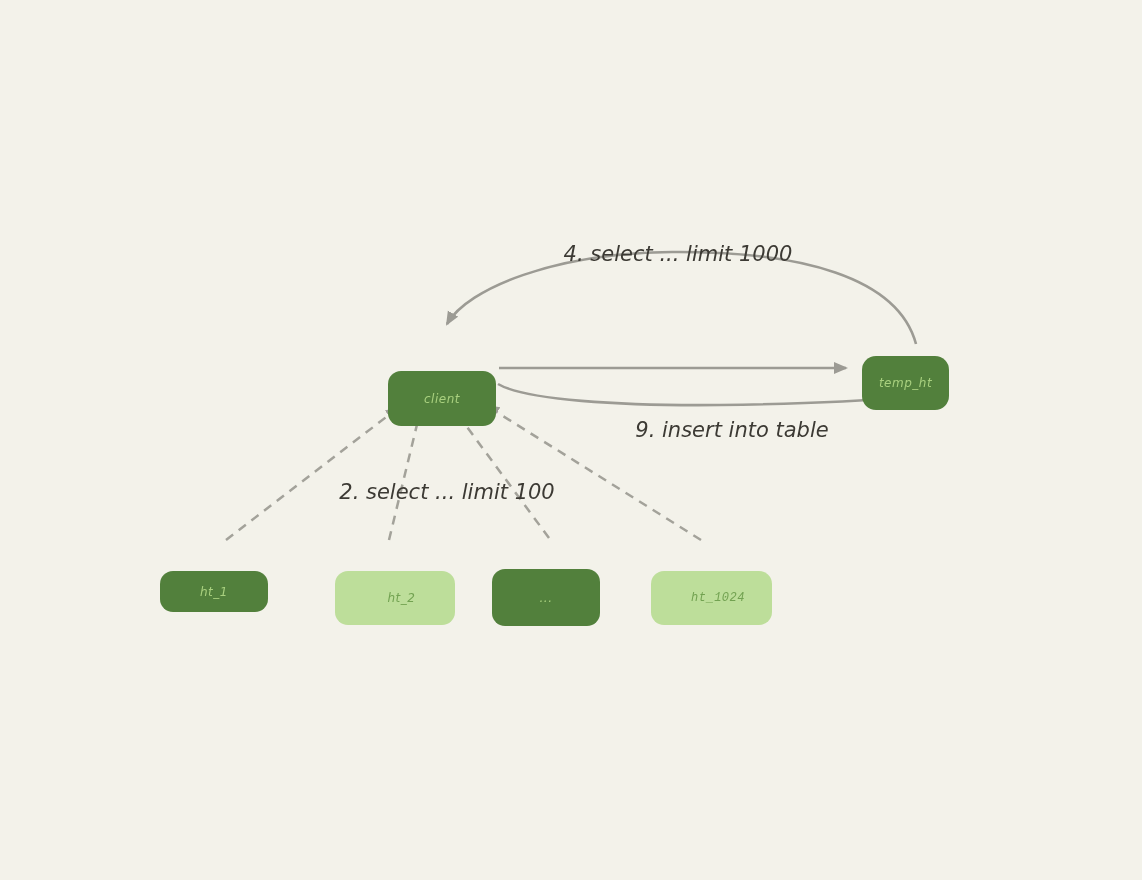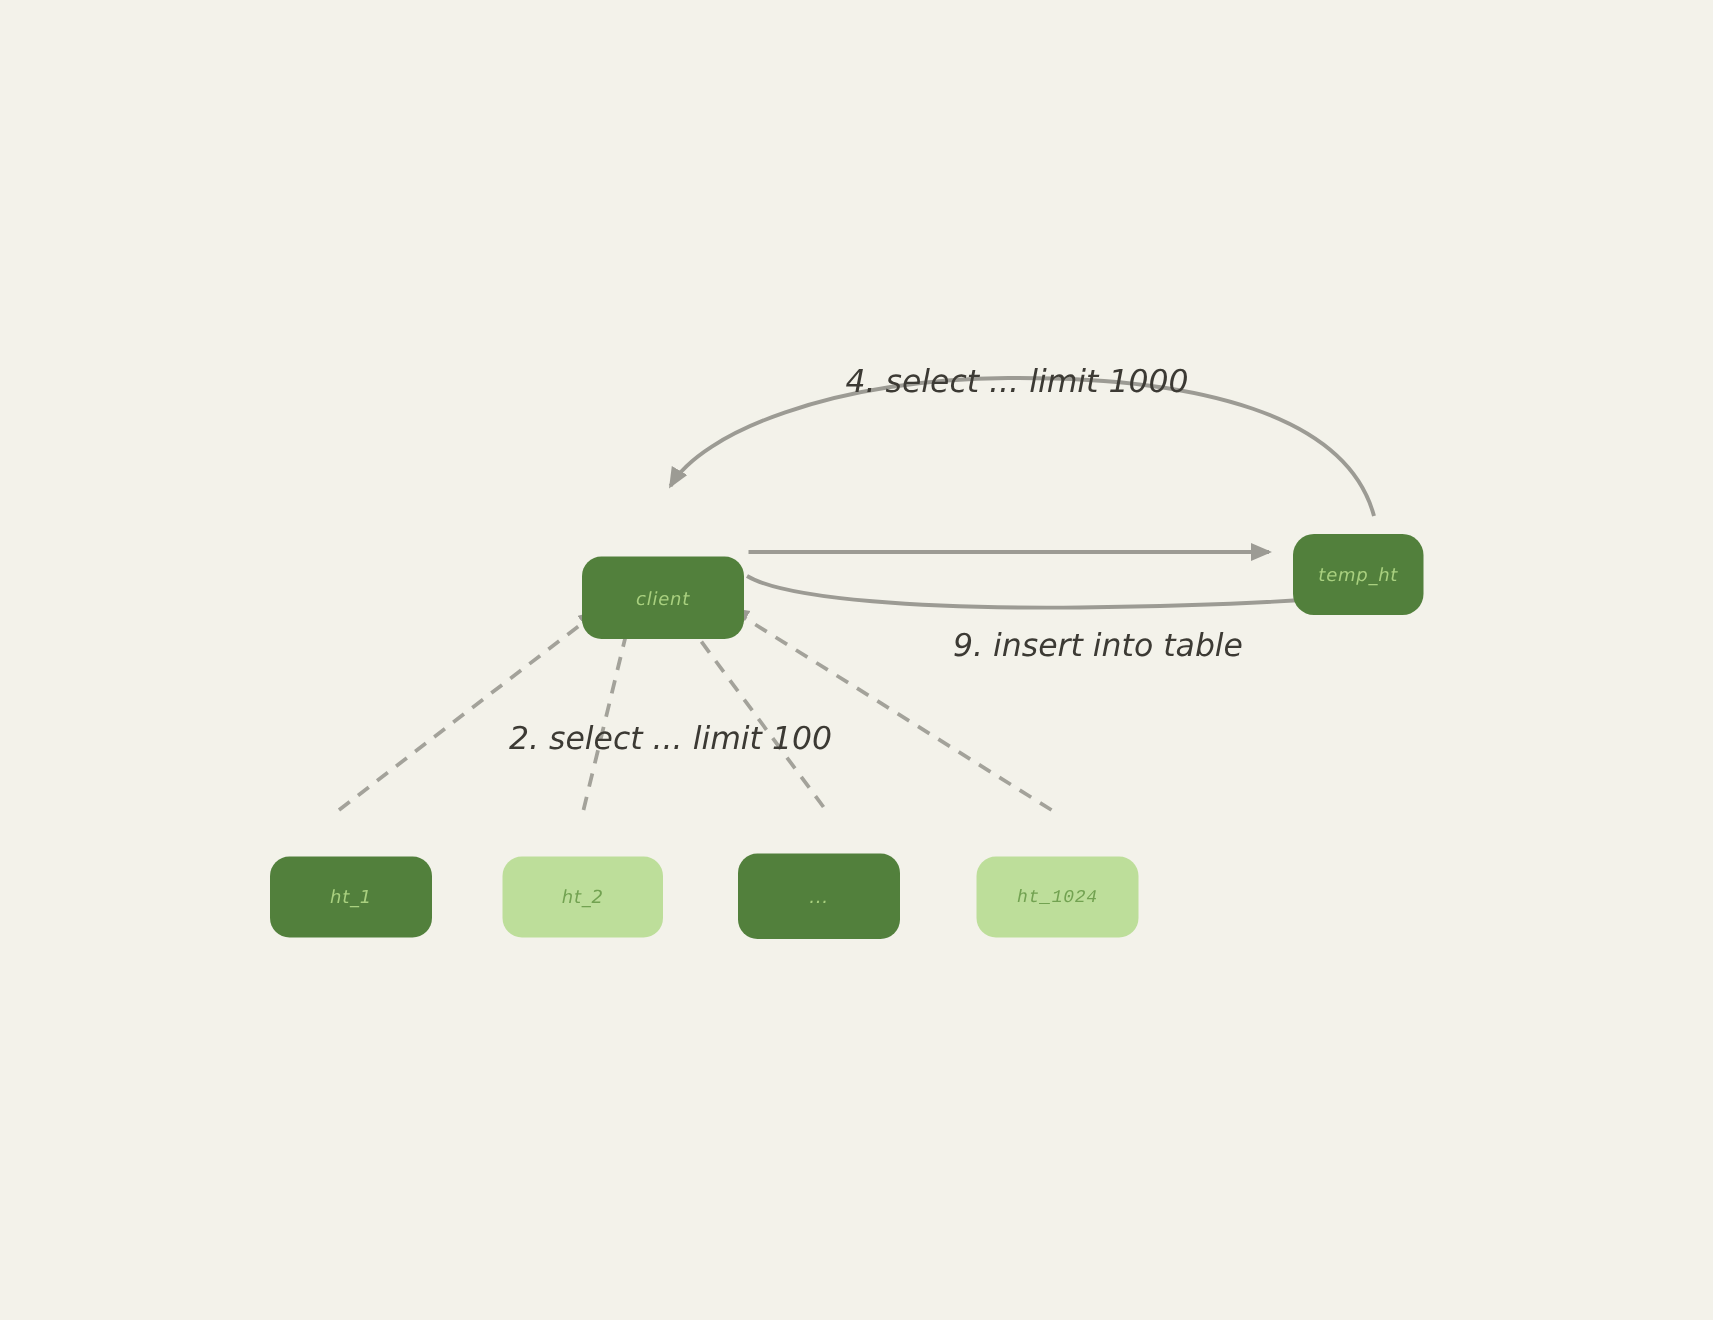--- a/index.html
+++ b/index.html
@@ -39,20 +39,21 @@
     letter-spacing:0.5px;
     margin-top:30px;
   }
   .node.dark{
     background:var(--node-dark-fill);
     color:var(--node-dark-text);
   }
   .node.light{
     background:var(--node-light-fill);
     color:var(--node-light-text);
+    padding-left:13px;
   }
   .edge-label{
     position:absolute;
     transform:translateX(-50%);
     white-space:nowrap;
     color:var(--label-text);
     font-size:21px;
     font-style:italic;
   }
 </style>
@@ -77,21 +78,21 @@
     <path d="M 226 540 L 398 408" fill="none" stroke="#a3a29a" stroke-width="2.5" stroke-dasharray="9 7" marker-end="url(#ah)"></path>
     <path d="M 389 540 L 421 408" fill="none" stroke="#a3a29a" stroke-width="2.5" stroke-dasharray="9 7" marker-end="url(#ah)"></path>
     <path d="M 549 538 L 453 408" fill="none" stroke="#a3a29a" stroke-width="2.5" stroke-dasharray="9 7" marker-end="url(#ah)"></path>
     <path d="M 701 540 L 487 406" fill="none" stroke="#a3a29a" stroke-width="2.5" stroke-dasharray="9 7" marker-end="url(#ah)"></path>
   </svg>
 
   <div class="node dark" style="left:388px;top:341px;width:108px;height:55px;">client</div>
 
   <div class="node dark" style="left:862px;top:326px;width:87px;height:54px;border-radius:14px;">temp_ht</div>
 
-  <div class="node dark" style="left:180px;top:541px;width:108px;height:54px;">ht_1</div>
+  <div class="node dark" style="left:160px;top:541px;width:108px;height:41px;">ht_1</div>
 
   <div class="node light" style="left:335px;top:541px;width:107px;height:54px;">ht_2</div>
 
   <div class="node dark" style="left:492px;top:539px;width:108px;height:57px;">...</div>
 
   <div class="node light" style="left:651px;top:541px;width:108px;height:54px;font-family:Liberation Mono, monospace;">ht_1024</div>
 
   <div class="edge-label" style="left:678px;top:222px;margin-top:20px;">4. select ... limit 1000</div>
 
 

